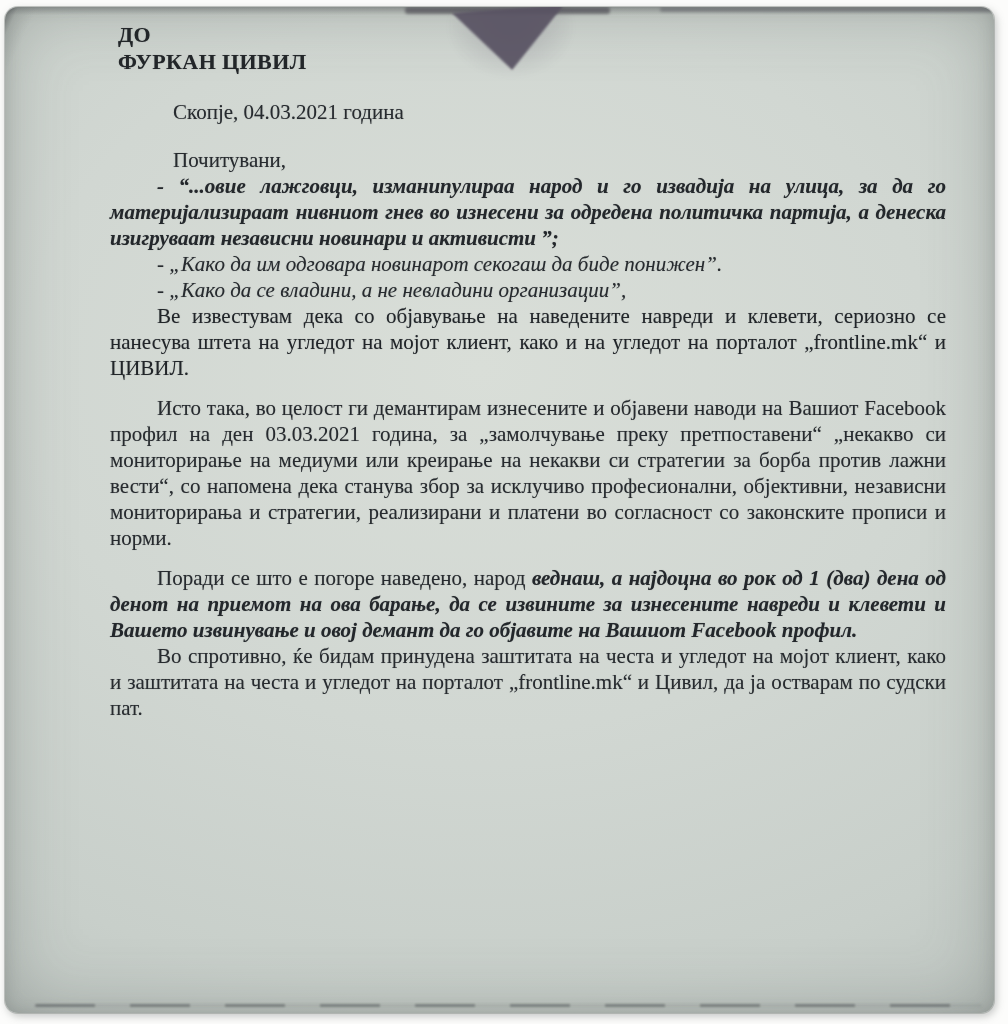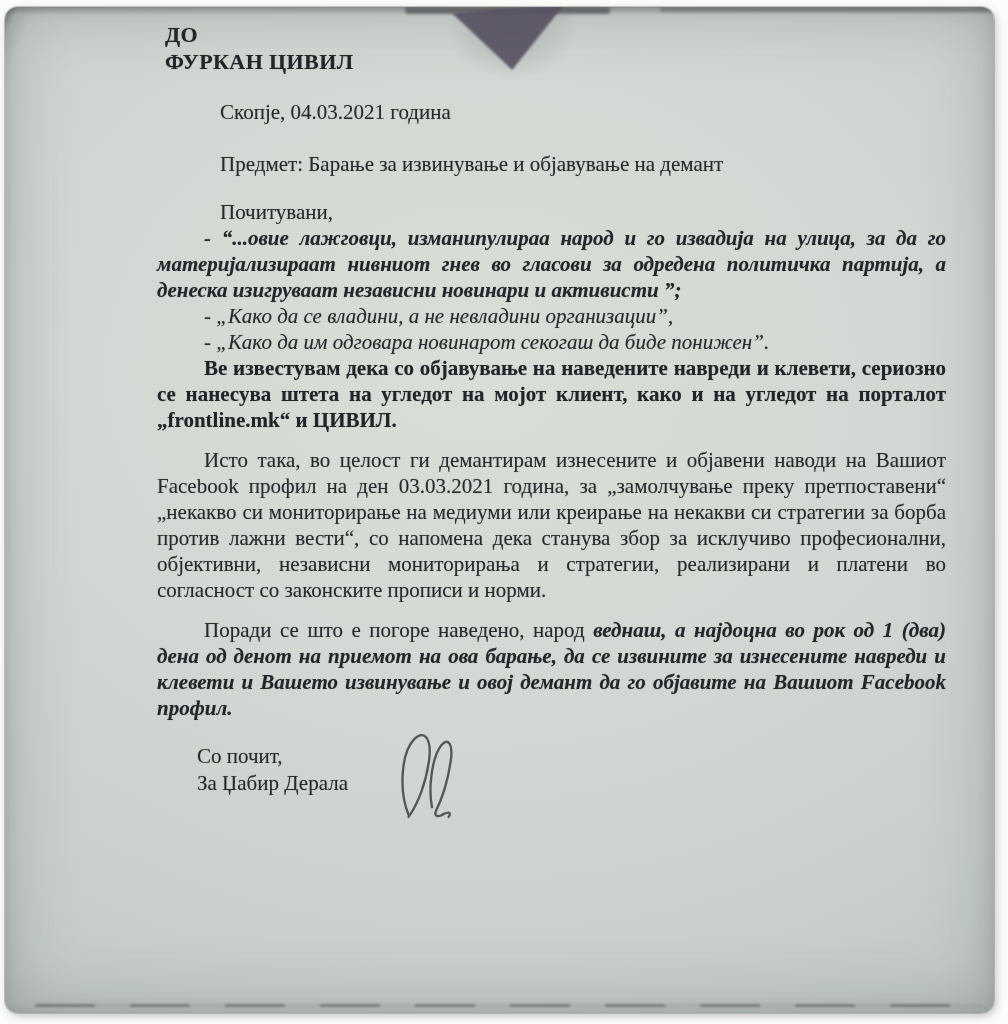--- a/index.html
+++ b/index.html
@@ -44,26 +44,25 @@
     position:absolute;left:441px;top:-2px;width:130px;height:74px;
     background:radial-gradient(ellipse at 50% 30%, rgba(90,84,100,.28), rgba(90,84,100,0) 70%);
     filter:blur(2px);
   }
   .content{
     position:absolute;left:0;top:0;right:0;bottom:0;
     padding:14px 48px 0 105px;
     font-size:21px;line-height:26px;color:#272b2f;
     filter:blur(.3px);
     text-shadow:0 0 1px rgba(40,44,48,.35);
-    margin-left:47px;
   }
   p{margin:0}
   .para{text-indent:47px}
   .j{text-align:justify}
-  .b{font-weight:bold;color:#212529}
+  .b{font-weight:normal;color:#212529}
   .i{font-style:italic}
   .bi{font-style:italic;font-weight:bold;color:#23272b}
   .recipient{font-weight:bold;font-size:22px;line-height:27px;margin-left:8px;letter-spacing:.4px;color:#222629}
   .dateline{margin:24px 0 0 63px}
   .subject{margin:26px 0 0 63px}
   .salutation{margin:22px 0 0 63px}
   .m-intro{margin-top:18px}
   .m-deny{margin-top:14px}
   .m-demand{margin-top:14px}
   .m-await{margin-top:16px}
@@ -95,42 +94,33 @@
 
     <div class="content">
 
       <div class="recipient">
         <div>ДО</div>
         <div>ФУРКАН ЦИВИЛ</div>
       </div>
 
       <p class="dateline">Скопје, 04.03.2021 година</p>
 
-      <p class="subject">Предмет: Барање за извинување и објавување на демант</p>
 
       <p class="salutation">Почитувани,</p>
 
 
-      <p class="para j bi">- “...овие лажговци, изманипулираа народ и го извадија на улица, за да го материјализираат нивниот гнев во гласови за одредена политичка партија, а денеска изигруваат независни новинари и активисти ”;</p>
+      <p class="para j bi">- “...овие лажговци, изманипулираа народ и го извадија на улица, за да го материјализираат нивниот гнев во изнесени за одредена политичка партија, а денеска изигруваат независни новинари и активисти ”;</p>
+      <p class="para i">- „Како да им одговара новинарот секогаш да биде понижен”.</p>
       <p class="para i">- „Како да се владини, а не невладини организации”,</p>
-      <p class="para i">- „Како да им одговара новинарот секогаш да биде понижен”.</p>
 
       <p class="para j b">Ве известувам дека со објавување на наведените навреди и клевети, сериозно се нанесува штета на угледот на мојот клиент, како и на угледот на порталот „frontline.mk“ и ЦИВИЛ.</p>
 
       <p class="para j m-deny">Исто така, во целост ги демантирам изнесените и објавени наводи на Вашиот Facebook профил на ден 03.03.2021 година, за „замолчување преку претпоставени“ „некакво си мониторирање на медиуми или креирање на некакви си стратегии за борба против лажни вести“, со напомена дека станува збор за исклучиво професионални, објективни, независни мониторирања и стратегии, реализирани и платени во согласност со законските прописи и норми.</p>
 
       <p class="para j m-demand"><span>Поради се што е погоре наведено, народ </span><span class="bi">веднаш, а најдоцна во рок од 1 (два) дена од денот на приемот на ова барање, да се извините за изнесените навреди и клевети и Вашето извинување и овој демант да го објавите на Вашиот Facebook профил.</span></p>
 
+      <p class="para j">Во спротивно, ќе бидам принудена заштитата на честа и угледот на мојот клиент, како и заштитата на честа и угледот на порталот „frontline.mk“ и Цивил, да ја остварам по судски пат.</p>
 
 
-      <div class="signoff">
-        <div>Со почит,</div>
-        <div>За Џабир Дерала</div>
-        <svg class="signature" viewBox="0 0 80 92" width="78" height="90" aria-hidden="true">
-          <path d="M16 88 C 6 64, 8 24, 22 10 C 32 0, 40 10, 37 32 C 34 54, 26 76, 16 90"></path>
-          <path d="M40 80 C 36 60, 40 28, 50 16 C 57 8, 62 16, 59 34 C 56 54, 50 72, 44 84 C 42 89, 46 91, 52 87"></path>
-          <path d="M52 87 C 58 84, 60 86, 57 90"></path>
-        </svg>
-      </div>
 
     </div>
   </div>
 </div>
 
 </body></html>

